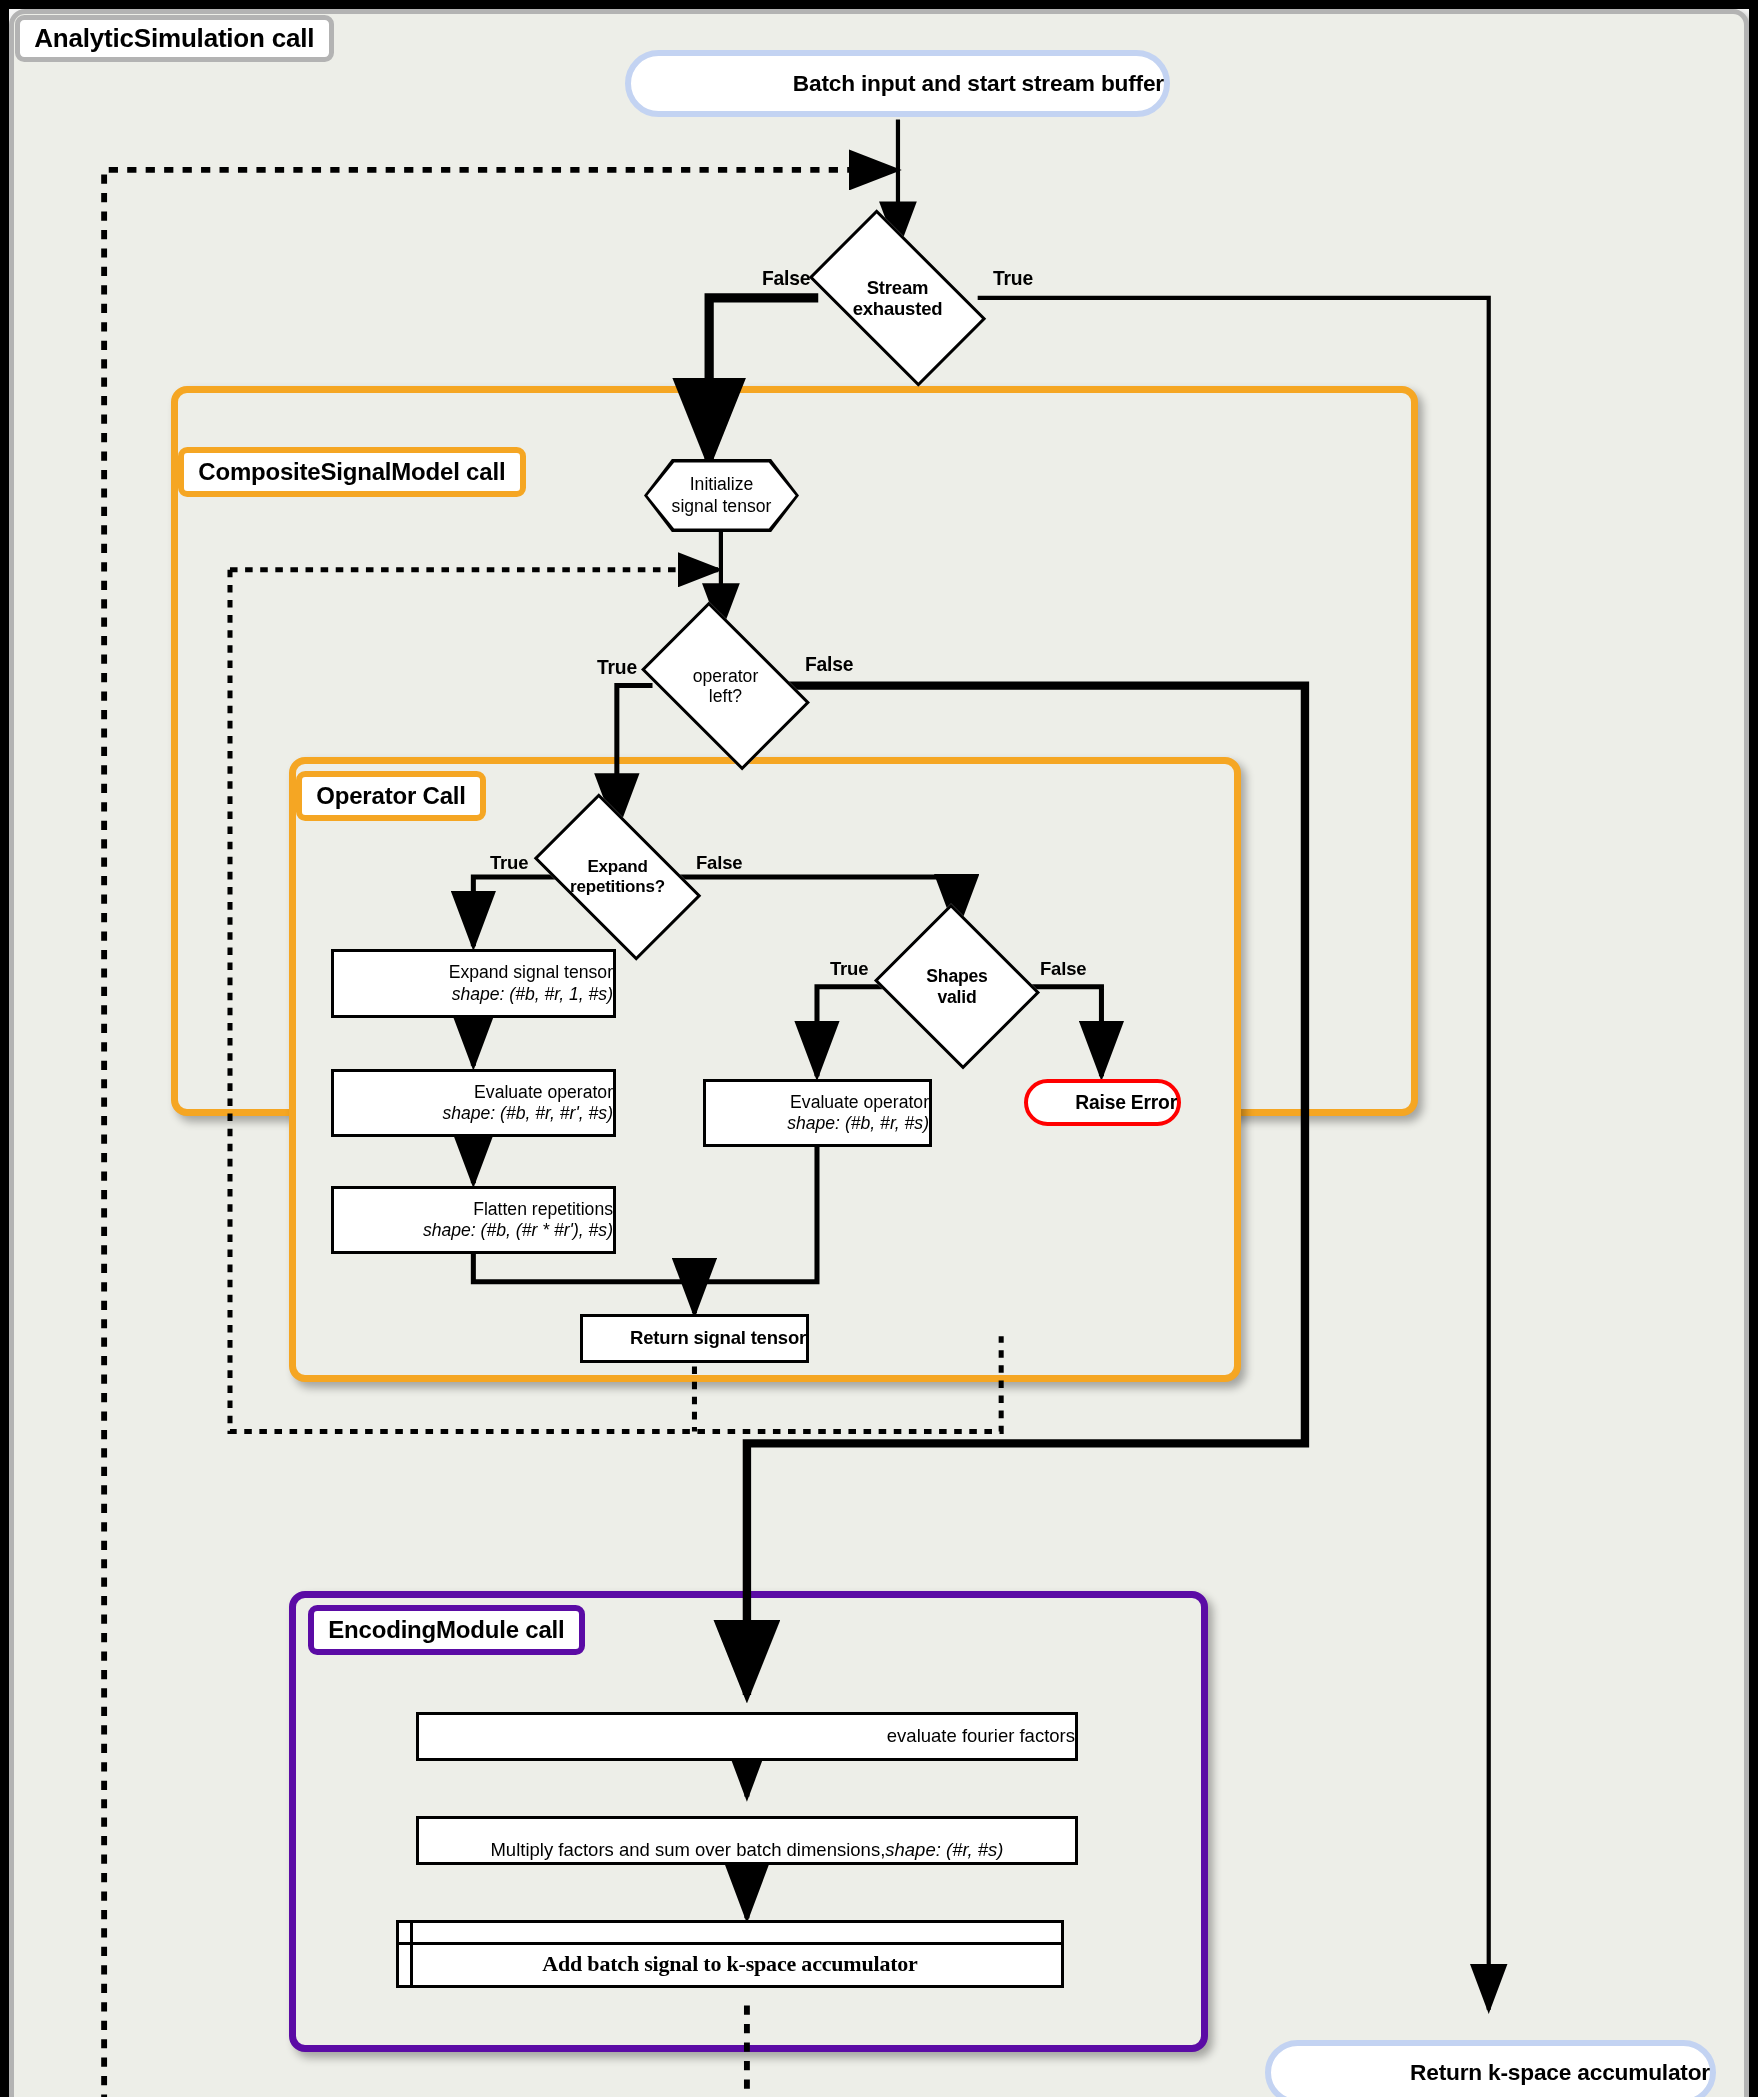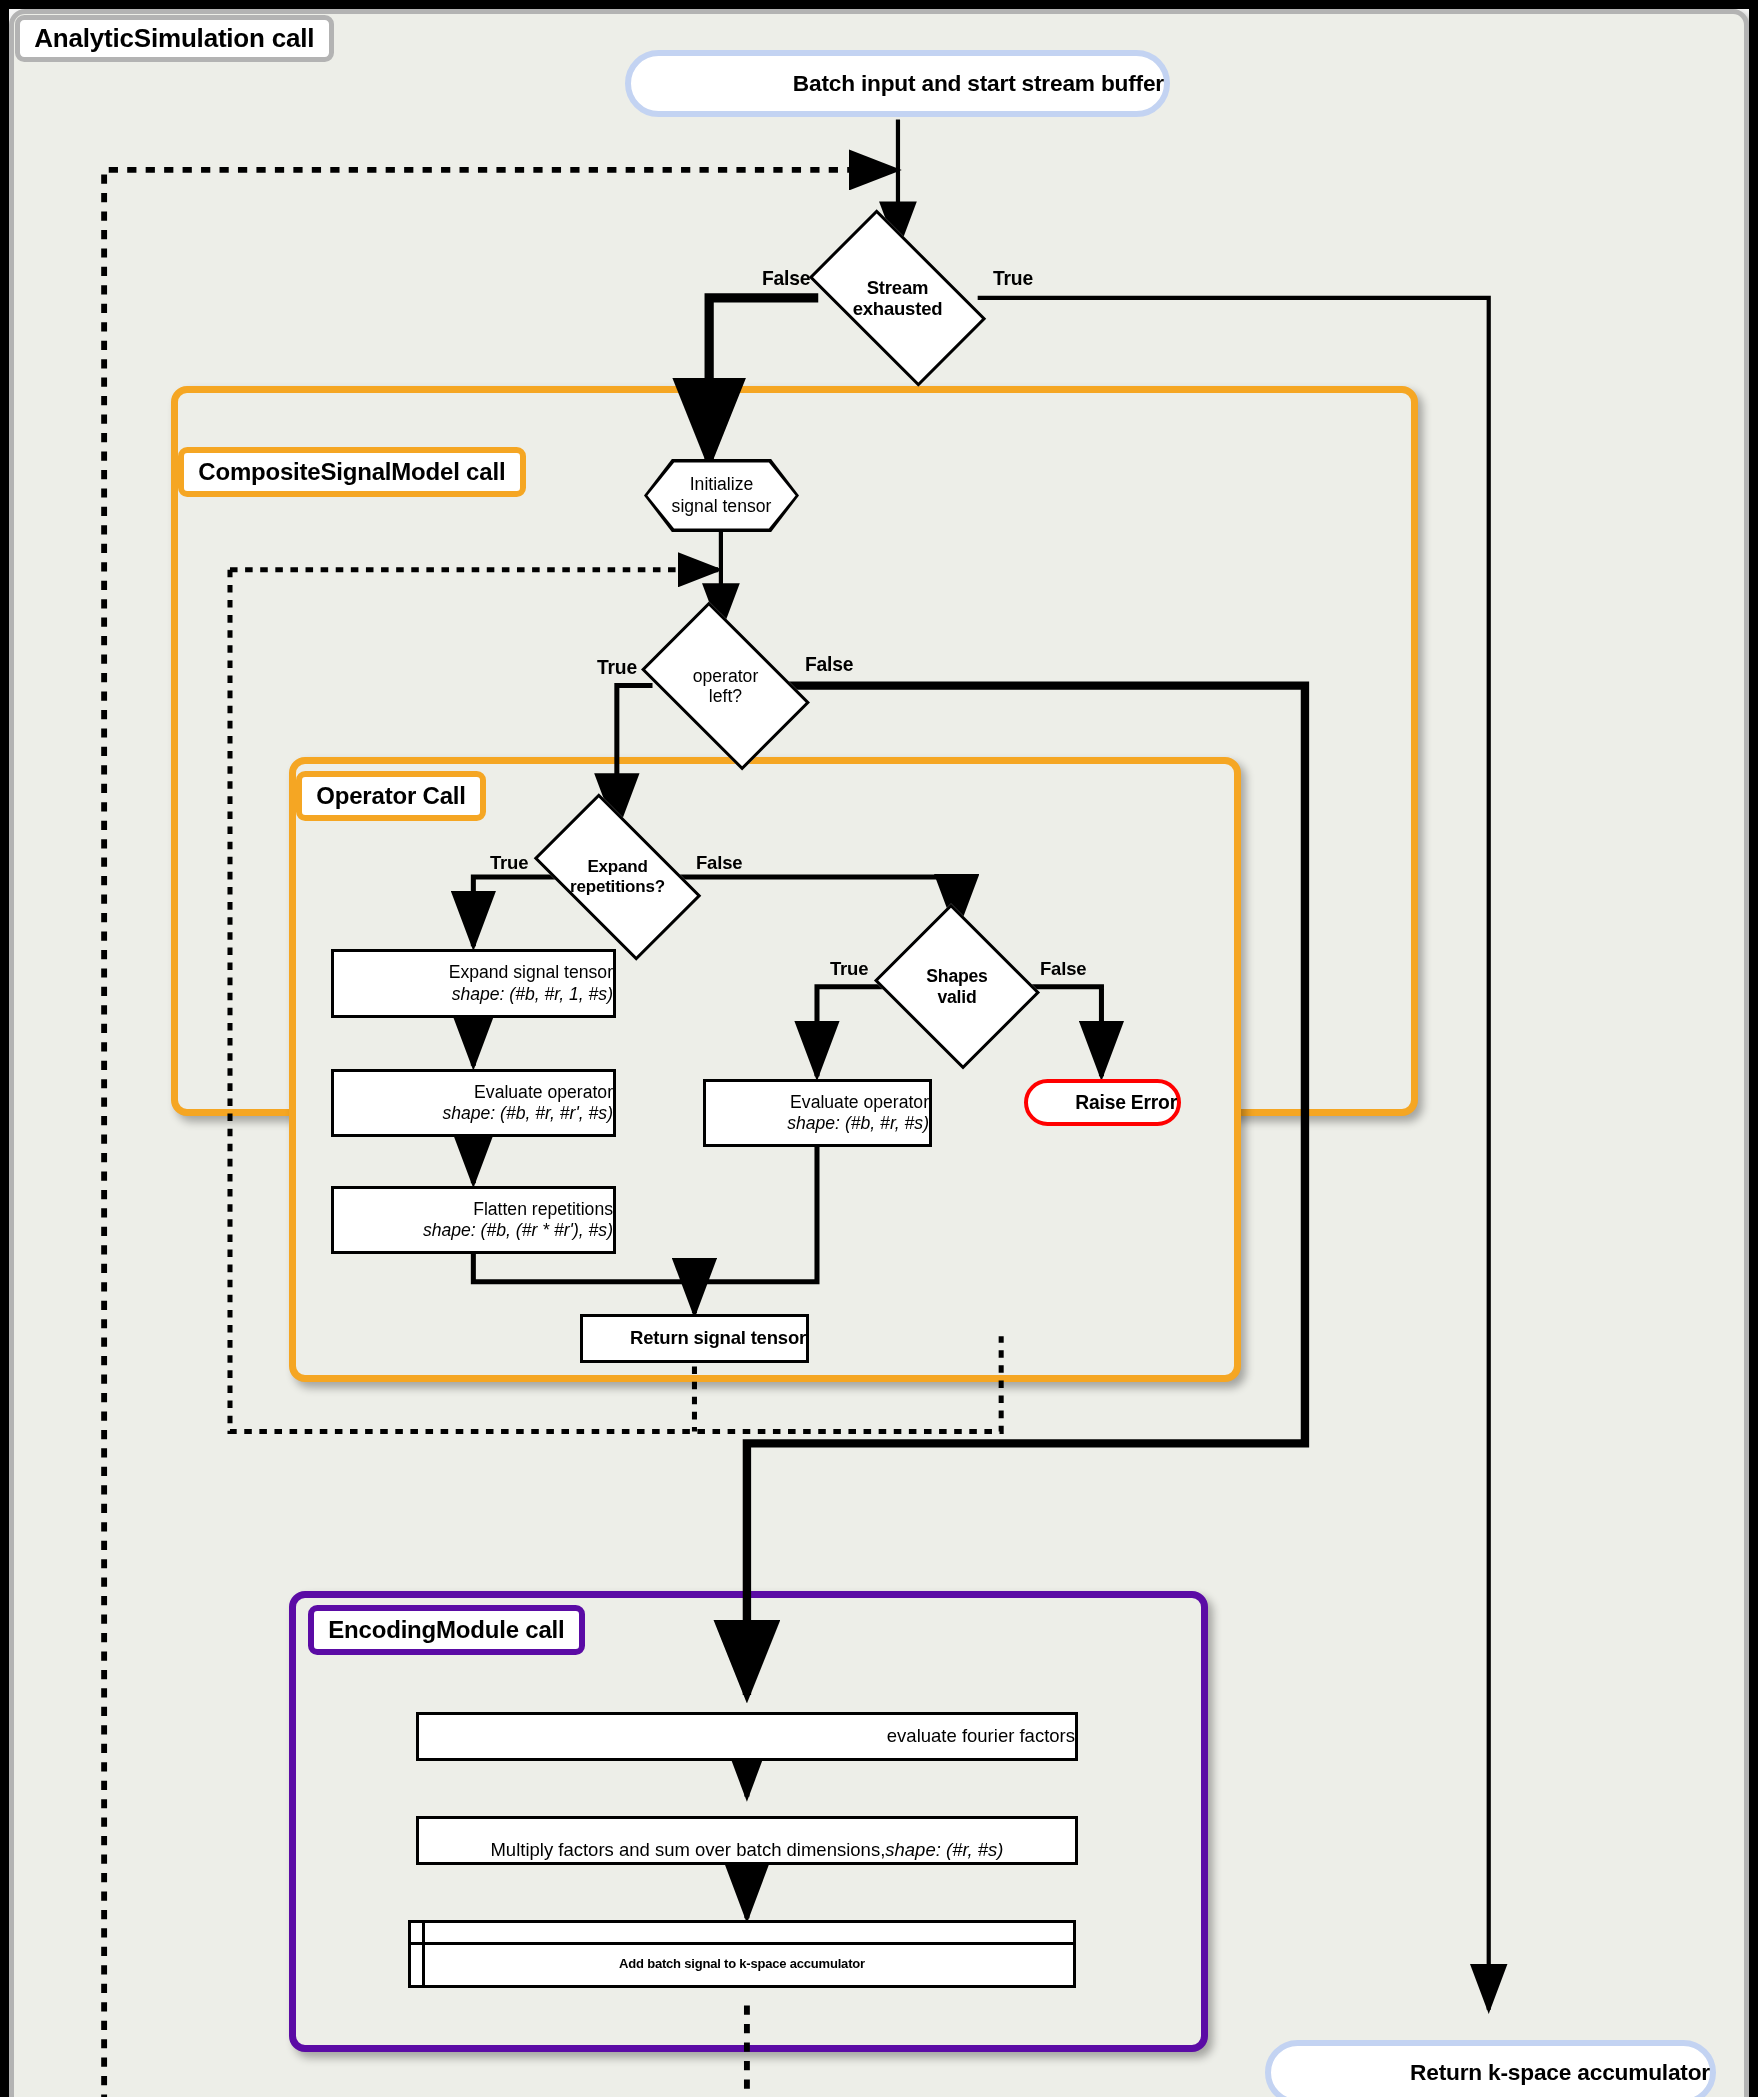--- a/index.html
+++ b/index.html
@@ -309,21 +309,21 @@
 
   <div class="node rect" style="left:416px;top:1712px;width:662px;height:49px;font-size:18.5px;">
     <span>evaluate fourier factors</span>
   </div>
 
   <div class="node rect" style="left:416px;top:1816px;width:662px;height:49px;font-size:18.5px;flex-direction:row;">
     <span>Multiply factors and sum over batch dimensions, </span>
     <span class="ital">shape:  (#r, #s)</span>
   </div>
 
-  <div class="subroutine" style="left:408px;top:1920px;width:662px;height:62px;font-size:13px;">
+  <div class="subroutine" style="left:396px;top:1920px;width:662px;height:62px;font-size:22px;font-family:Liberation Serif, serif;">
     <div class="inner-hline"></div>
     <div class="inner-vline"></div>
     <div class="sub-text">
       <span>Add batch signal to k-space accumulator</span>
     </div>
   </div>
 
   <div class="node stadium" style="left:1265px;top:2040px;width:451px;height:65px;font-size:22.7px;">
     <span>Return k-space accumulator</span>
   </div>

